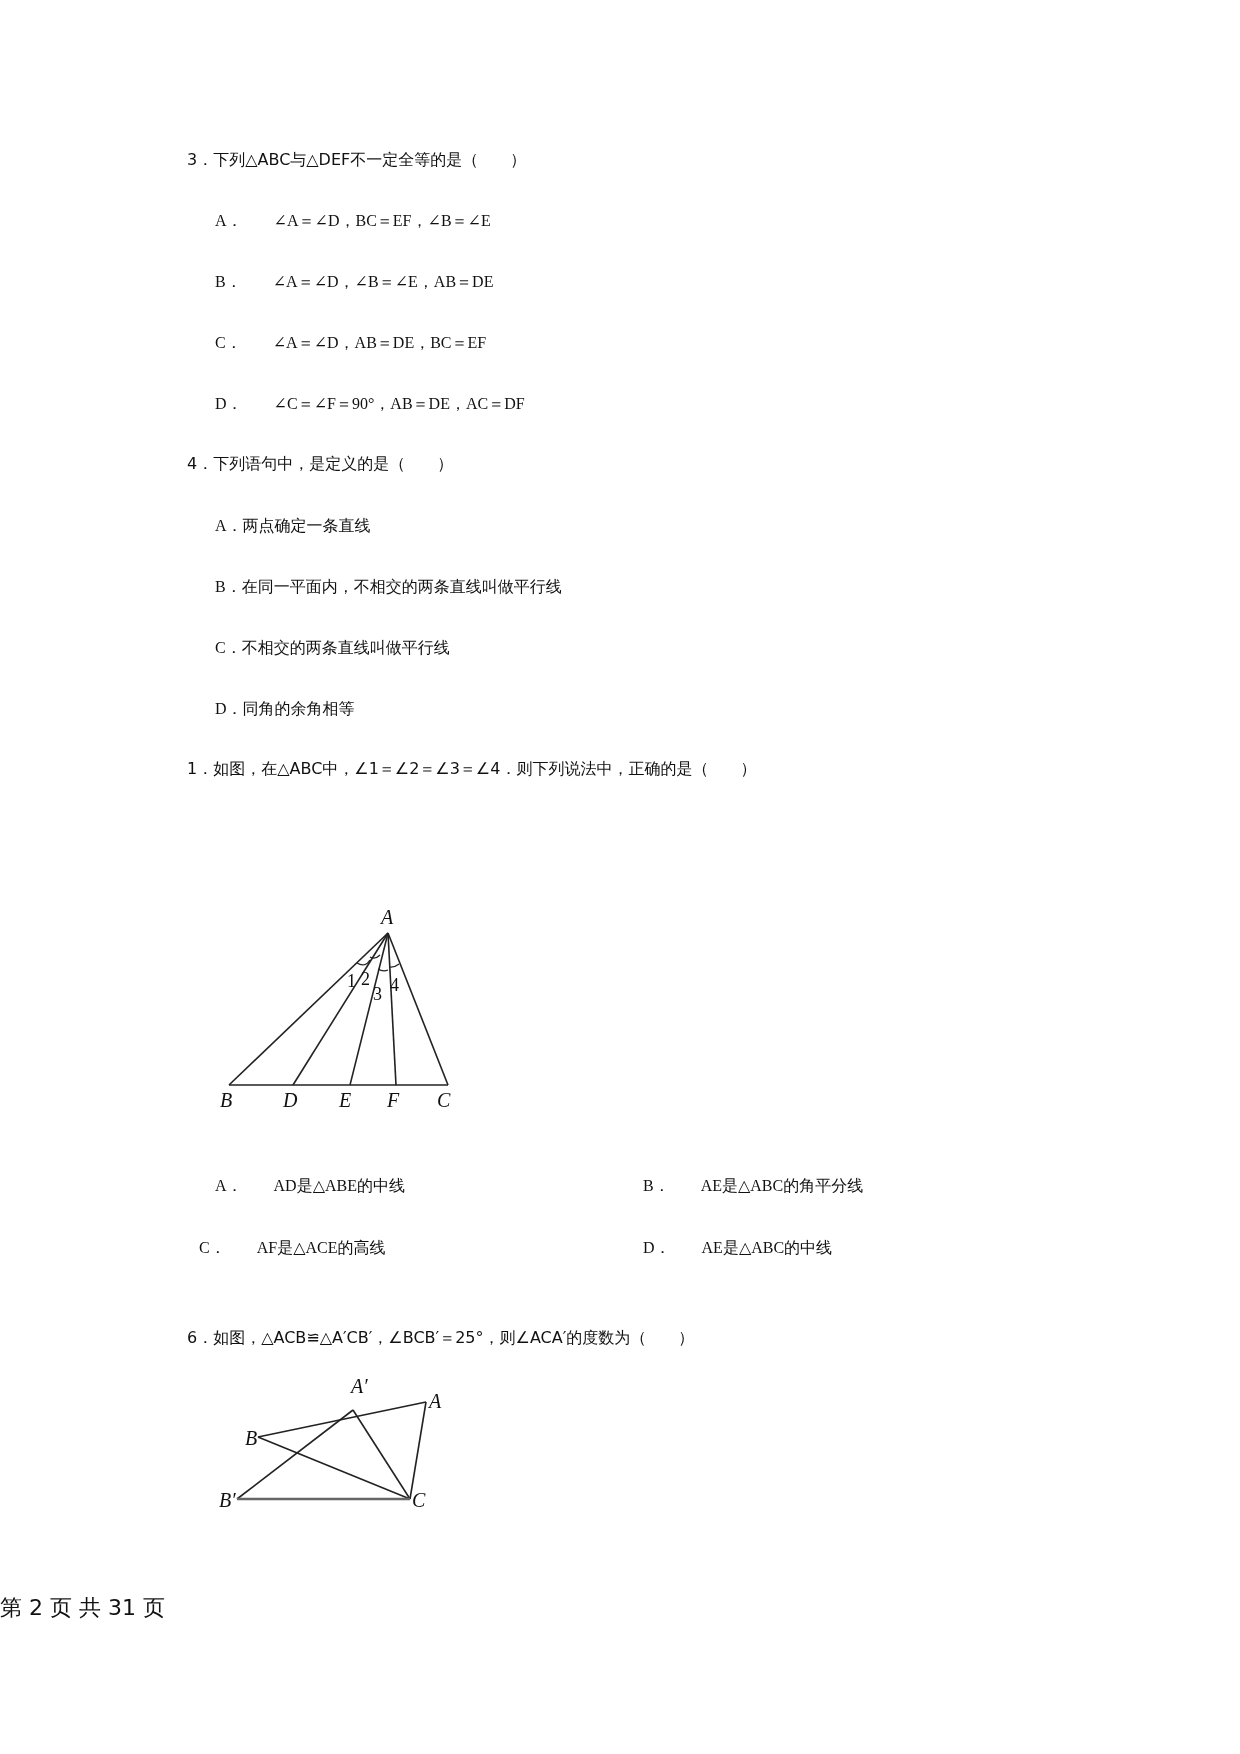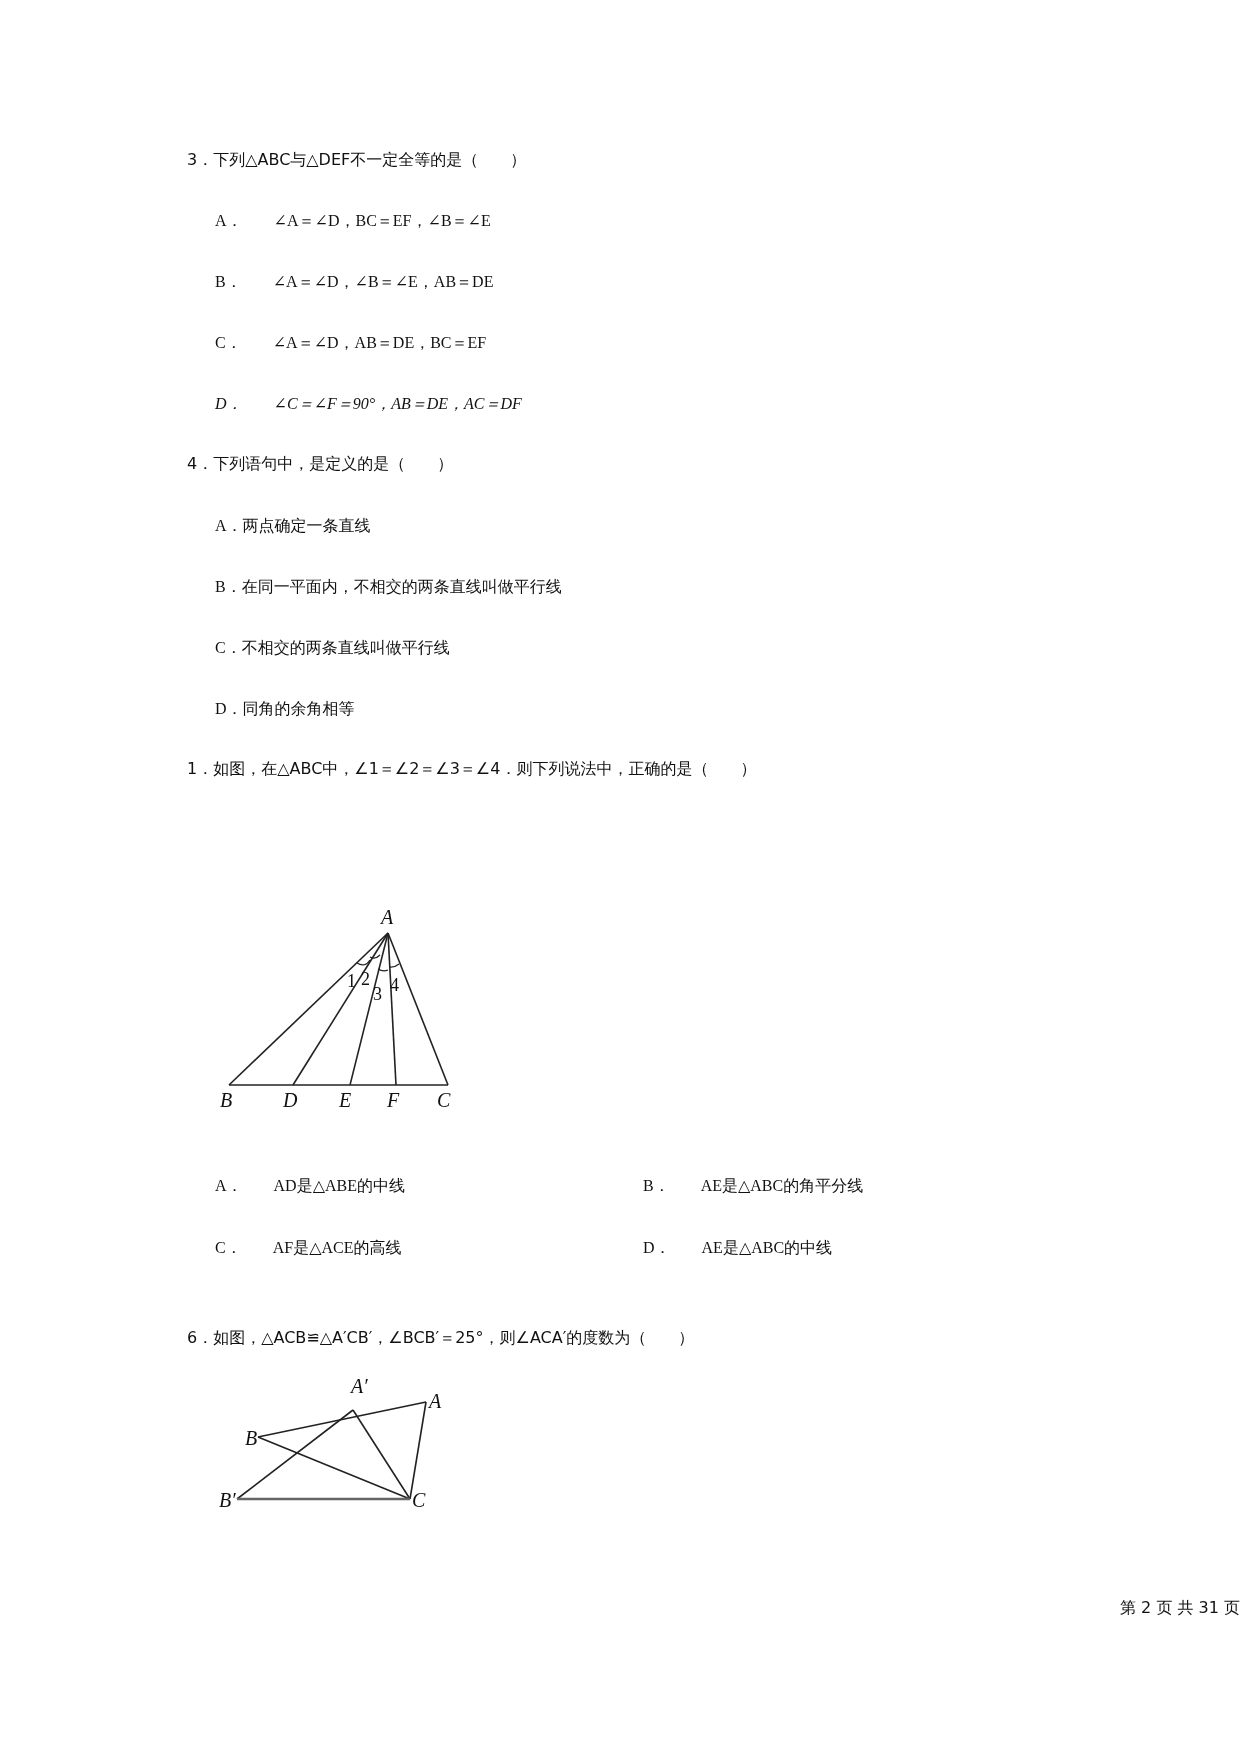--- a/index.html
+++ b/index.html
@@ -4,37 +4,37 @@
 <style>
   html, body { margin: 0; padding: 0; background: #ffffff; }
   body { width: 1240px; height: 1754px; position: relative; overflow: hidden;
          font-family: "DejaVu Sans", "Liberation Sans", sans-serif; color: #111; }
   .line { position: absolute; font-size: 16px; line-height: 28px; white-space: nowrap; }
   .latin { font-family: "Liberation Serif", "DejaVu Serif", serif; margin-left: 31px; }
   .opt-label { font-family: "Liberation Serif", "DejaVu Serif", serif; }
   .fig { position: absolute; }
   .fig text { font-family: "Liberation Serif", "DejaVu Serif", serif; font-style: italic; font-size: 20px; fill: #111; }
   .fig .num { font-style: normal; font-size: 18px; }
-  .footer { position: absolute; top: 1594px; left: 0; width: 1240px; text-align: right;
-            font-size: 16px; line-height: 28px; }
+  .footer { position: absolute; top: 1594px; left: 0; width: 1240px; text-align: left;
+            font-size: 22px; line-height: 28px; }
 </style>
 </head>
 <body>
 
 <div class="line" style="top:146px;left:187px;">3．下列△ABC与△DEF不一定全等的是（　　）</div>
 <div class="line" style="top:207px;left:215px;">
   <span class="opt-label">A．</span><span class="latin">∠A＝∠D，BC＝EF，∠B＝∠E</span>
 </div>
 <div class="line" style="top:268px;left:215px;">
   <span class="opt-label">B．</span><span class="latin">∠A＝∠D，∠B＝∠E，AB＝DE</span>
 </div>
 <div class="line" style="top:329px;left:215px;">
   <span class="opt-label">C．</span><span class="latin">∠A＝∠D，AB＝DE，BC＝EF</span>
 </div>
-<div class="line" style="top:390px;left:215px;font-style:italic;">
+<div class="line" style="top:390px;left:215px;">
   <span class="opt-label">D．</span><span class="latin">∠C＝∠F＝90°，AB＝DE，AC＝DF</span>
 </div>
 
 <div class="line" style="top:450px;left:187px;">4．下列语句中，是定义的是（　　）</div>
 <div class="line" style="top:512px;left:215px;">
   <span class="opt-label">A．</span><span>两点确定一条直线</span>
 </div>
 <div class="line" style="top:573px;left:215px;">
   <span class="opt-label">B．</span><span>在同一平面内，不相交的两条直线叫做平行线</span>
 </div>
@@ -71,21 +71,21 @@
   <text class="num" x="158" y="100">3</text>
   <text class="num" x="175" y="91">4</text>
 </svg>
 
 <div class="line" style="top:1172px;left:215px;text-align:center;">
   <span class="opt-label">A．</span><span class="latin">AD是△ABE的中线</span>
 </div>
 <div class="line" style="top:1172px;left:643px;">
   <span class="opt-label">B．</span><span class="latin">AE是△ABC的角平分线</span>
 </div>
-<div class="line" style="top:1234px;left:215px;text-align:right;">
+<div class="line" style="top:1234px;left:199px;text-align:right;">
   <span class="opt-label">C．</span><span class="latin">AF是△ACE的高线</span>
 </div>
 <div class="line" style="top:1234px;left:643px;">
   <span class="opt-label">D．</span><span class="latin">AE是△ABC的中线</span>
 </div>
 
 <div class="line" style="top:1300px;left:187px;margin-top:24px;">6．如图，△ACB≌△A′CB′，∠BCB′＝25°，则∠ACA′的度数为（　　）</div>
 
 <svg class="fig" width="250" height="180" style="top:1365px;left:215px;" viewBox="0 0 250 180">
   <g stroke="#222" stroke-width="1.6" fill="none">

